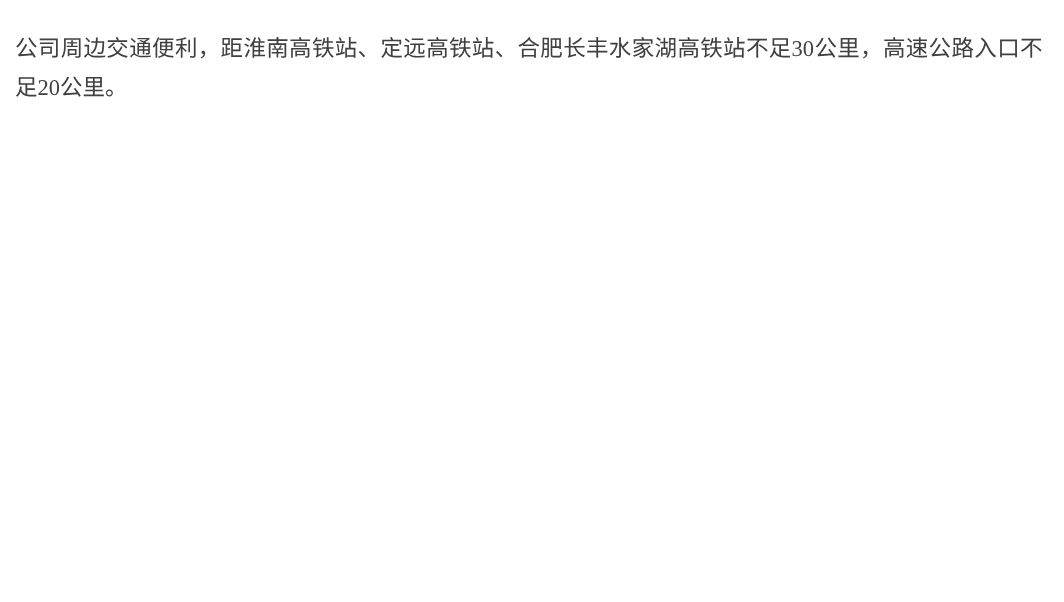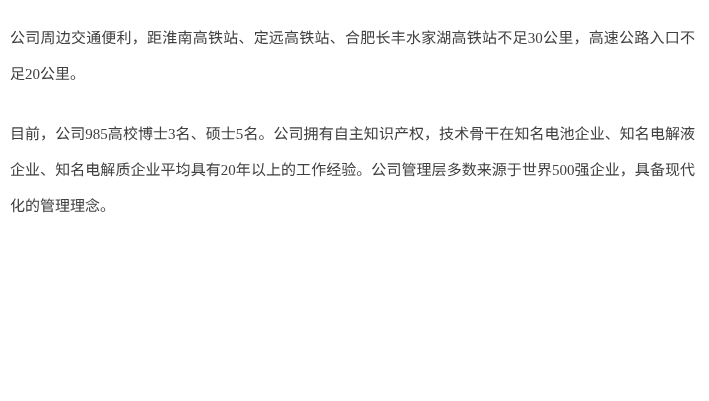--- a/index.html
+++ b/index.html
@@ -14,26 +14,25 @@
     font-family: "Liberation Serif", "DejaVu Serif", serif;
   }
   .doc-body {
     box-sizing: border-box;
     width: 709px;
     padding: 20px 14px 0 10px;
   }
   .doc-body p {
     margin: 0 0 24px 0;
     font-size: 15px;
-    line-height: 36px;
+    line-height: 26px;
     color: #404040;
     text-align: justify;
     text-justify: inter-ideograph;
     word-break: break-all;
   }
 </style>
 </head>
 <body>
 
 <div class="doc-body">
   <p>公司周边交通便利，距淮南高铁站、定远高铁站、合肥长丰水家湖高铁站不足30公里，高速公路入口不足20公里。</p>
-  <p>目前，公司985高校博士3名、硕士5名。公司拥有自主知识产权，技术骨干在知名电池企业、知名电解液企业、知名电解质企业平均具有20年以上的工作经验。公司管理层多数来源于世界500强企业，具备现代化的管理理念。</p>
 </div>
 
 </body></html>

